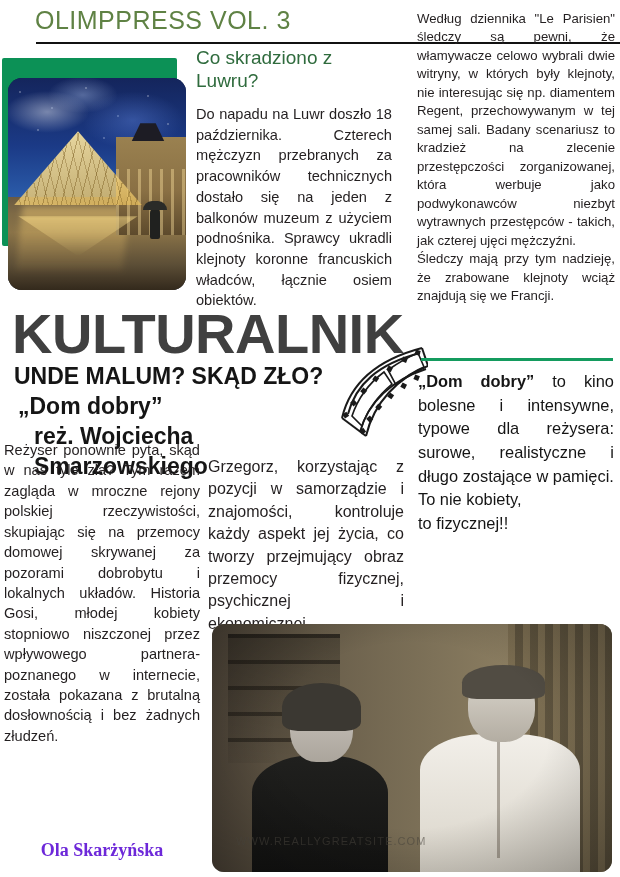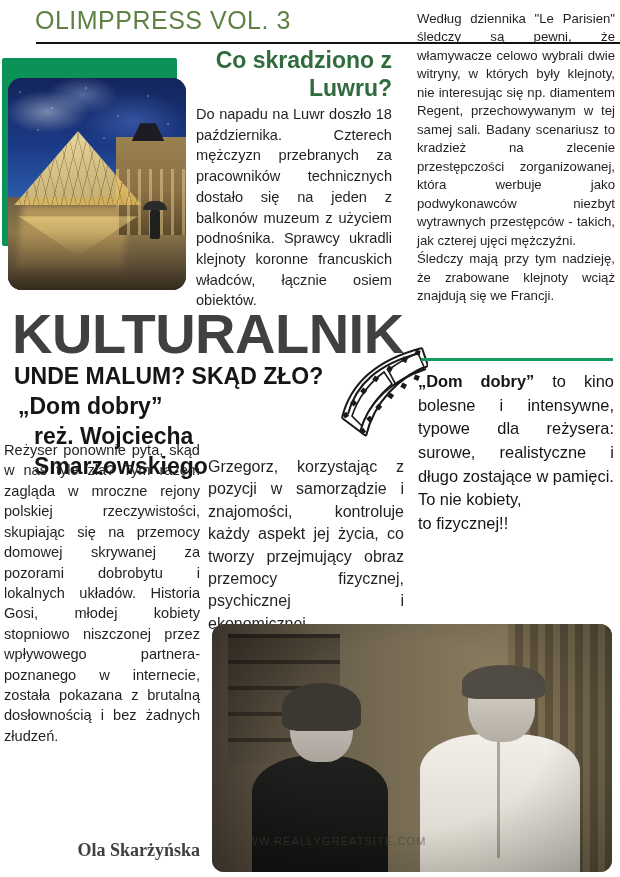--- a/index.html
+++ b/index.html
@@ -149,23 +149,23 @@
     background:#2a2b28;
     border-radius: 12px 12px 0 0;
   }
 
   
   .a1-head {
     position: absolute;
     left: 196px;
     top: 46px;
     width: 196px;
-    text-align: right;
-    font-size: 23px;
-    font-weight: bold;
+    text-align: left;
+    font-size: 19px;
+    font-weight: normal;
     line-height: 1.22;
     color: #2f6b3d;
   }
   .a1-body {
     position: absolute;
     left: 196px;
     top: 104px;
     width: 196px;
     font-size: 14.6px;
     line-height: 1.42;
@@ -241,25 +241,25 @@
     font-size: 16px;
     line-height: 1.40;
     text-align: justify;
     color: #231f20;
   }
   .byline {
     position: absolute;
     left: 4px;
     top: 840px;
     width: 196px;
-    text-align: right;
+    text-align: center;
     font-family: "Liberation Serif", serif;
     font-size: 18px;
     font-weight: bold;
-    color: #404040;
+    color: #6d28d9;
   }
 
   
   .rev-rule {
     position: absolute;
     left: 421px;
     top: 358px;
     width: 192px;
     height: 3px;
     background: #149b5e;

